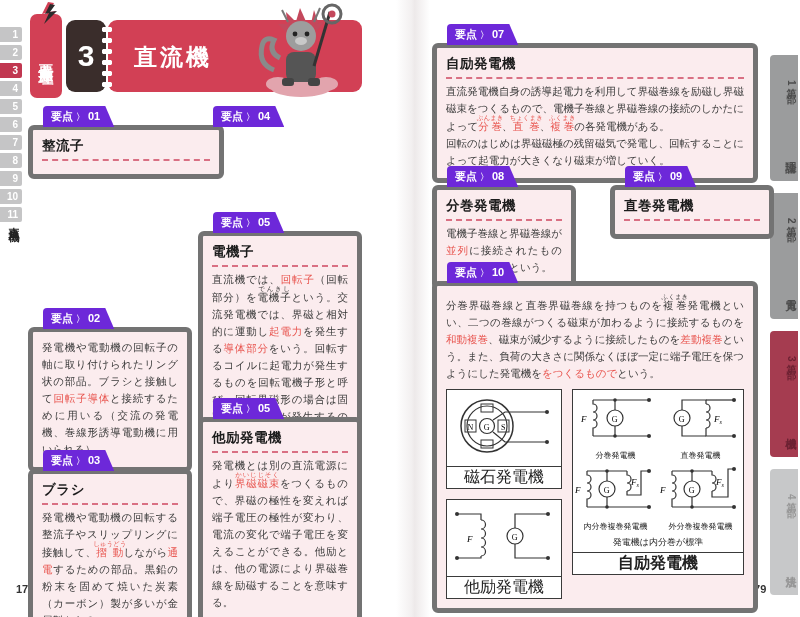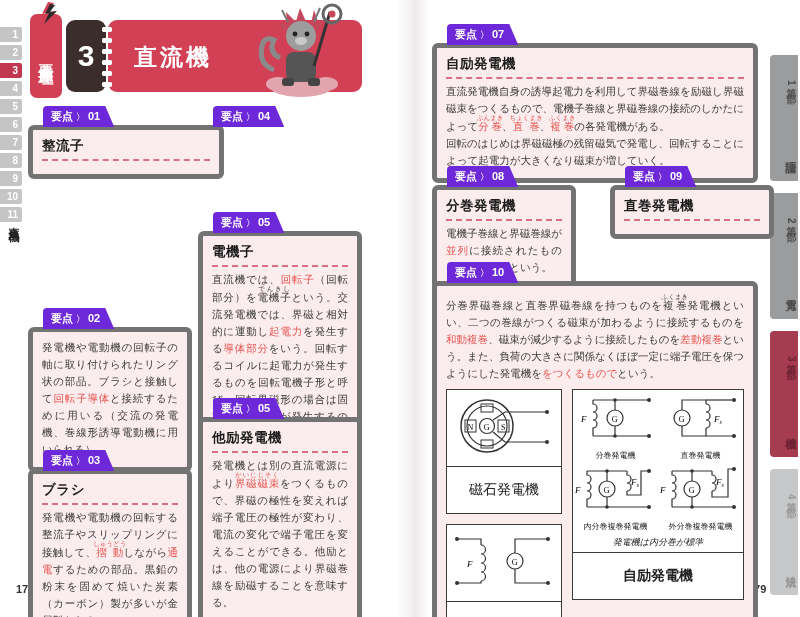--- a/index.html
+++ b/index.html
@@ -46,27 +46,27 @@
   .sec-box h3{margin:0 0 4px;font-size:13.5px;color:#1c1c1c;letter-spacing:.5px;
       padding-bottom:4px;border-bottom:2px dashed #d97083;}
   .sec-body{font-size:10.5px;line-height:1.62;text-align:justify;color:#3a3a3a;}
   .sec-body .kw{color:#e8544e;}
   .sec-body ruby rt{font-size:6.5px;letter-spacing:0;}
 
   
   .diag-wrap{margin-top:7px;}
   .diag-row{display:flex;gap:10px;align-items:flex-start;}
   .dbox{background:#fff;border:1.5px solid #3a3a3a;}
-  .dbox .dlabel{border-top:1.5px solid #3a3a3a;text-align:center;font-size:14px;padding:14px 0;color:#222;}
+  .dbox .dlabel{border-top:1.5px solid #3a3a3a;text-align:center;font-size:16px;padding:0 0;color:#222;}
   .dcol{display:flex;flex-direction:column;gap:10px;}
   .bigbox{width:182px;}
   .mini-grid{display:flex;flex-wrap:wrap;}
   .mini{width:50%;text-align:center;}
   .mini .mlabel{font-size:8px;color:#222;margin-top:-2px;}
-  .note{text-align:center;font-size:9px;color:#222;margin:4px 0 3px;font-style:italic;}
+  .note{text-align:center;font-size:9px;color:#222;margin:4px 0 3px;}
   svg text{font-family:"Liberation Serif","DejaVu Serif",serif;}
 
   
   .ptab{position:absolute;left:770px;width:28px;height:126px;border-radius:4px 0 0 4px;}
   .ptab .part{position:absolute;top:6px;left:0;right:0;text-align:center;writing-mode:vertical-rl;
       font-size:10px;font-weight:bold;height:44px;margin:auto;}
   .ptab .subj{position:absolute;bottom:8px;left:0;right:0;text-align:center;writing-mode:vertical-rl;
       font-size:11px;font-weight:bold;height:40px;margin:auto;}
   .pagenum{position:absolute;font-size:11px;font-weight:bold;color:#333;}
 </style>

